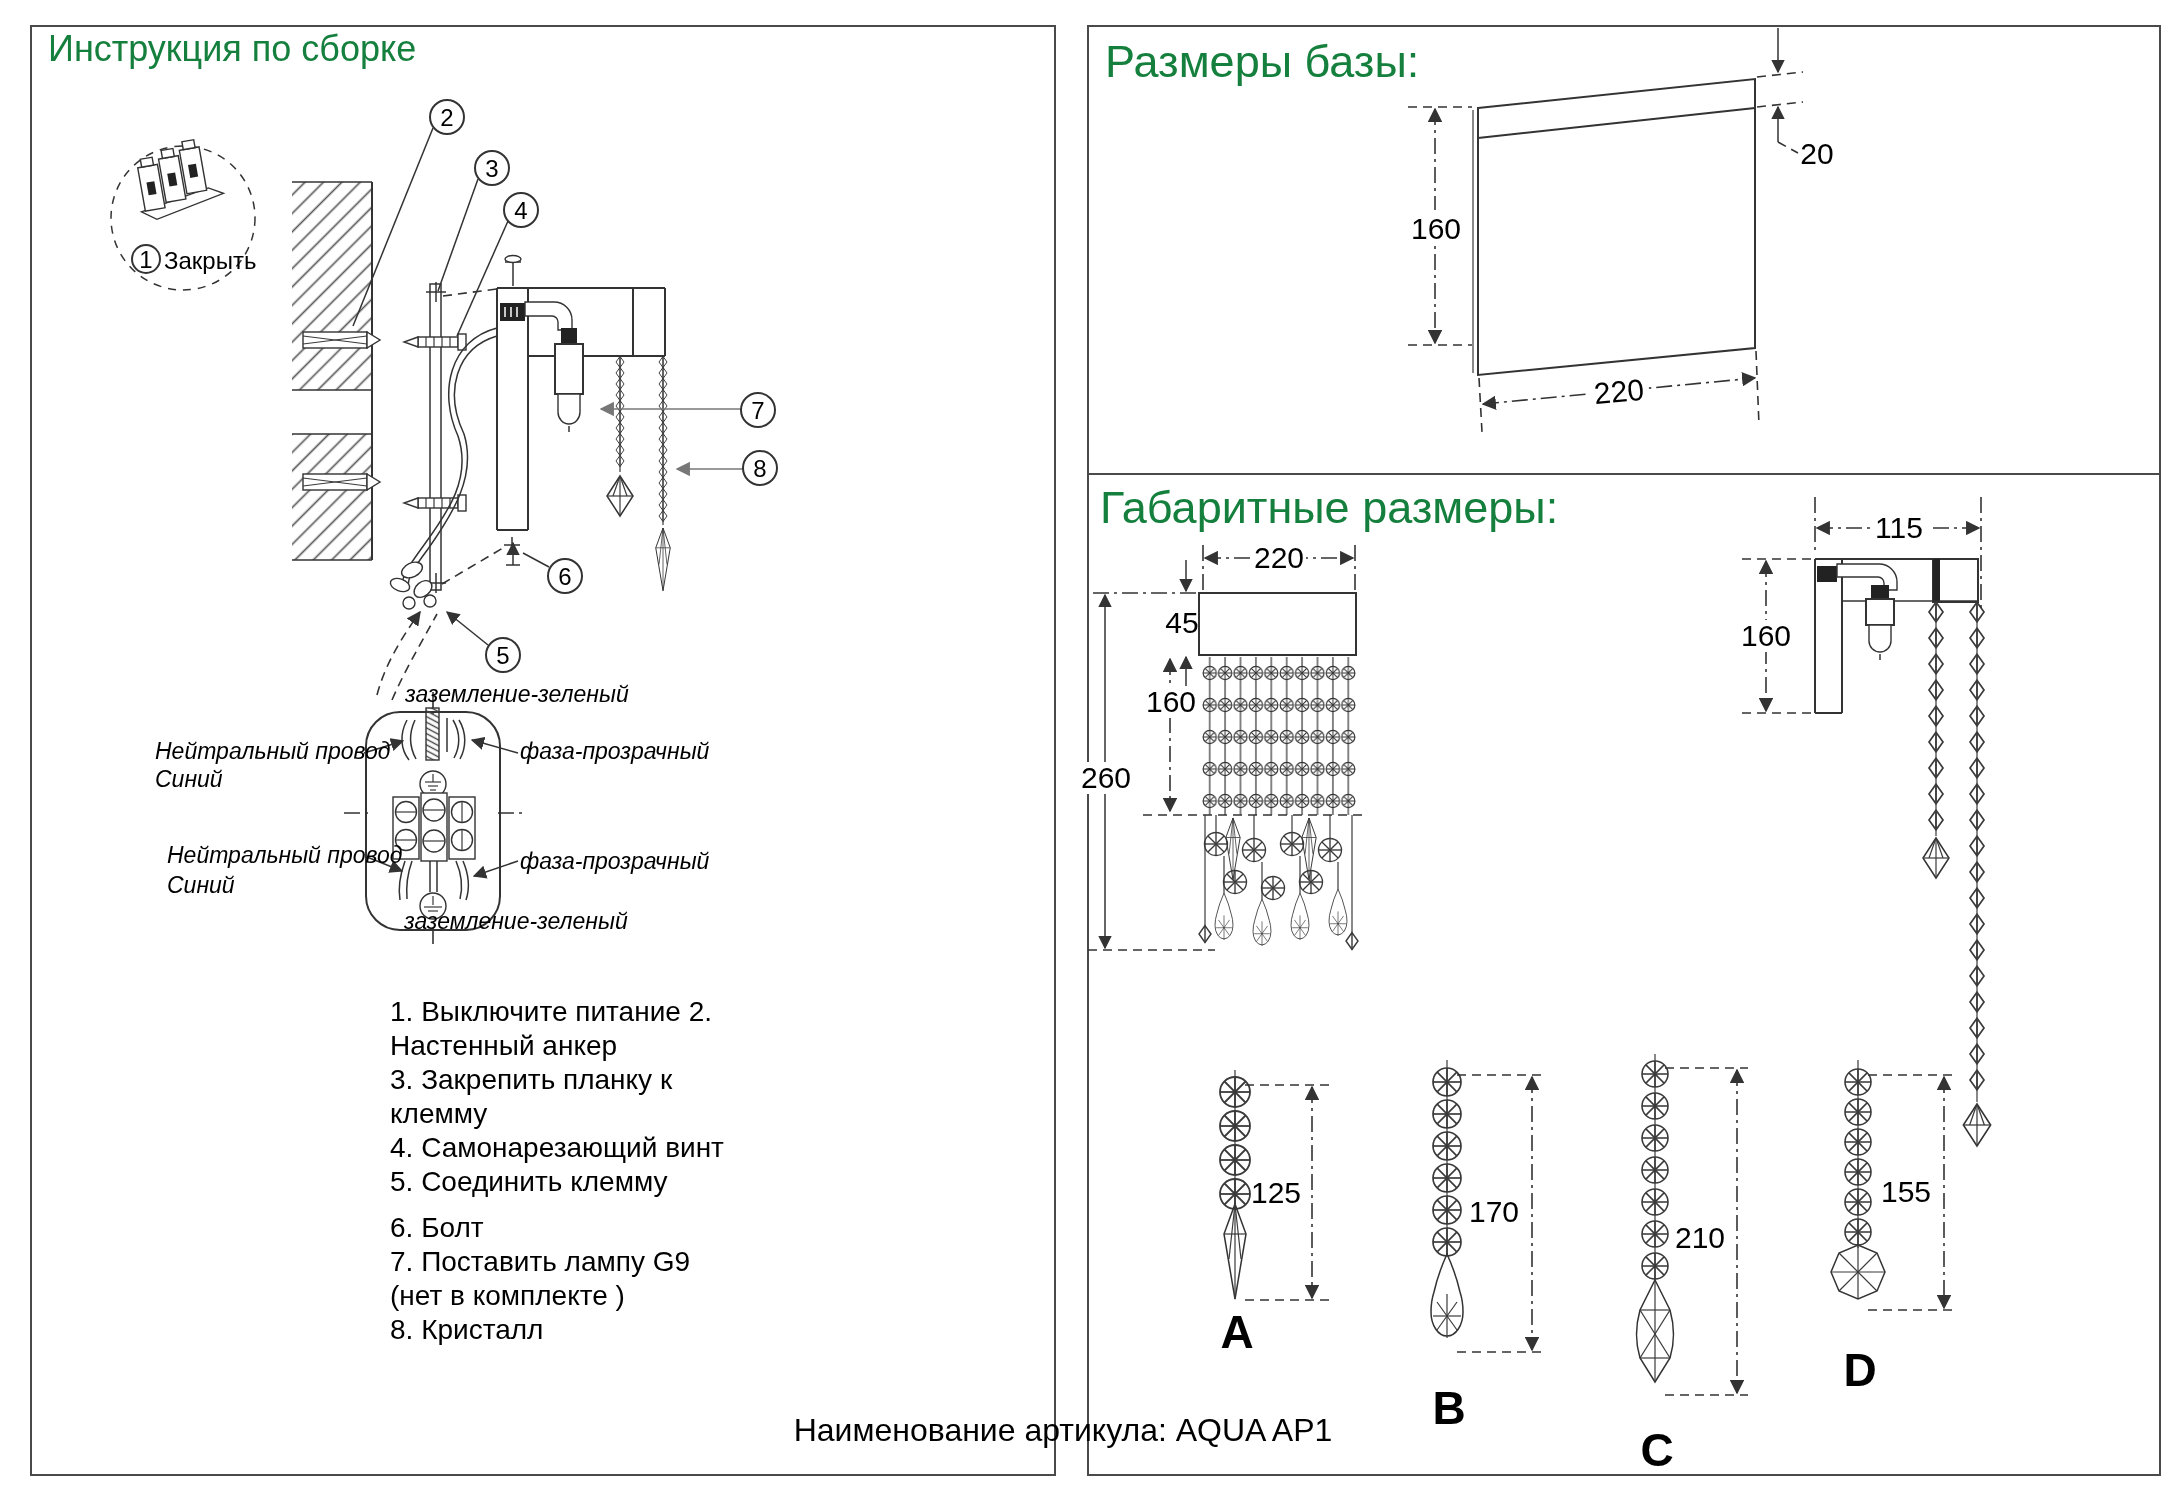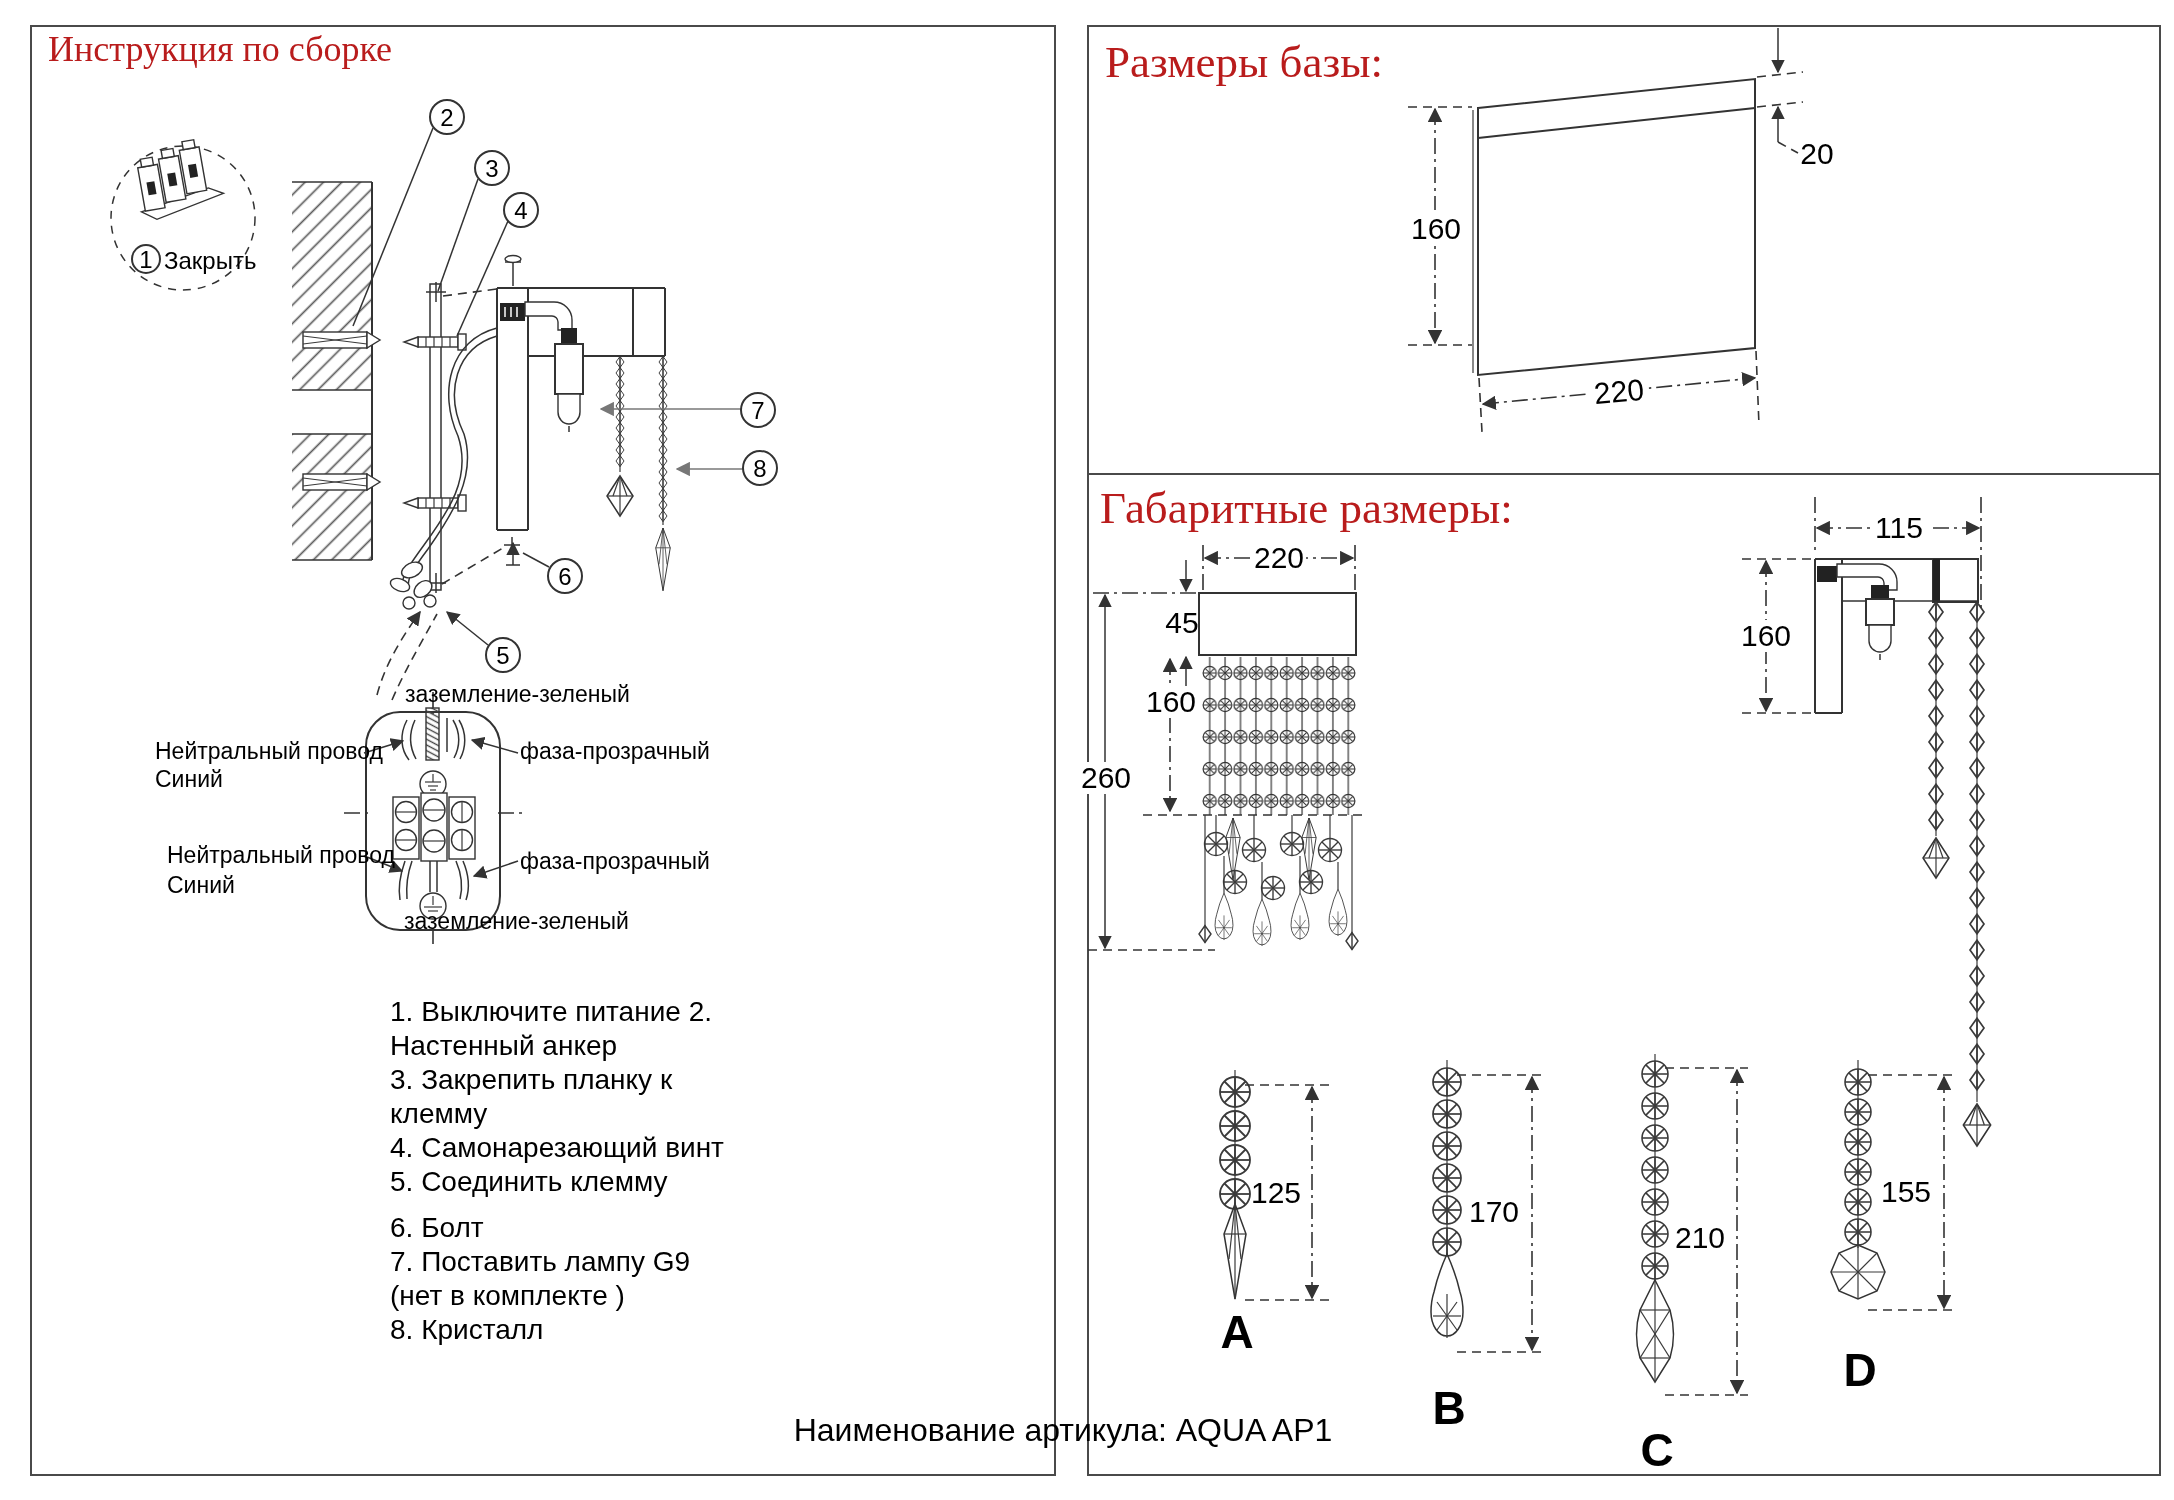--- a/index.html
+++ b/index.html
@@ -2,26 +2,26 @@
 <html><head>
 <meta charset="utf-8">
 <style>
   html,body{margin:0;padding:0;background:#fff;}
   .page{position:relative;width:2174px;height:1500px;background:#fff;
         font-family:"Liberation Sans", sans-serif;color:#111;overflow:hidden;}
   .panel{position:absolute;border:2px solid #4a4a4a;background:#fff;box-sizing:border-box;}
   #panelL{left:30px;top:25px;width:1026px;height:1451px;}
   #panelR{left:1087px;top:25px;width:1074px;height:1451px;}
   #divider{position:absolute;left:1087px;top:473px;width:1074px;height:2px;background:#4a4a4a;}
-  .ttl{position:absolute;white-space:nowrap;color:#b91c1c;font-family:Liberation Serif, serif;}
+  .ttl{position:absolute;white-space:nowrap;color:#15803d;}
   #titleL{left:48px;top:28px;font-size:36px;}
   #titleBase{left:1105px;top:36px;font-size:45px;}
   #titleDims{left:1100px;top:482px;font-size:45px;}
   svg{position:absolute;left:0;top:0;z-index:2;}
-  .lbl{position:absolute;font-size:23px;line-height:26px;white-space:nowrap;z-index:3;color:#000;}
+  .lbl{position:absolute;font-size:23px;line-height:26px;white-space:nowrap;z-index:3;color:#000;font-style:italic;}
   #instr{position:absolute;left:370px;top:995px;font-size:28px;line-height:34px;z-index:3;color:#000;}
   .instr-line{min-height:34px;margin-left:20px;}
   .instr-line.gap{margin-top:12px;}
   #caption{position:absolute;left:700px;top:1412px;width:726px;text-align:center;
            font-size:32px;z-index:4;color:#000;}
   
   .ln{stroke:#333;stroke-width:2;fill:none;}
   .ln15{stroke:#333;stroke-width:1.5;fill:none;}
   .lnt{stroke:#3a3a3a;stroke-width:1.2;fill:none;}
   .fw{stroke:#333;stroke-width:2;fill:#fff;}

